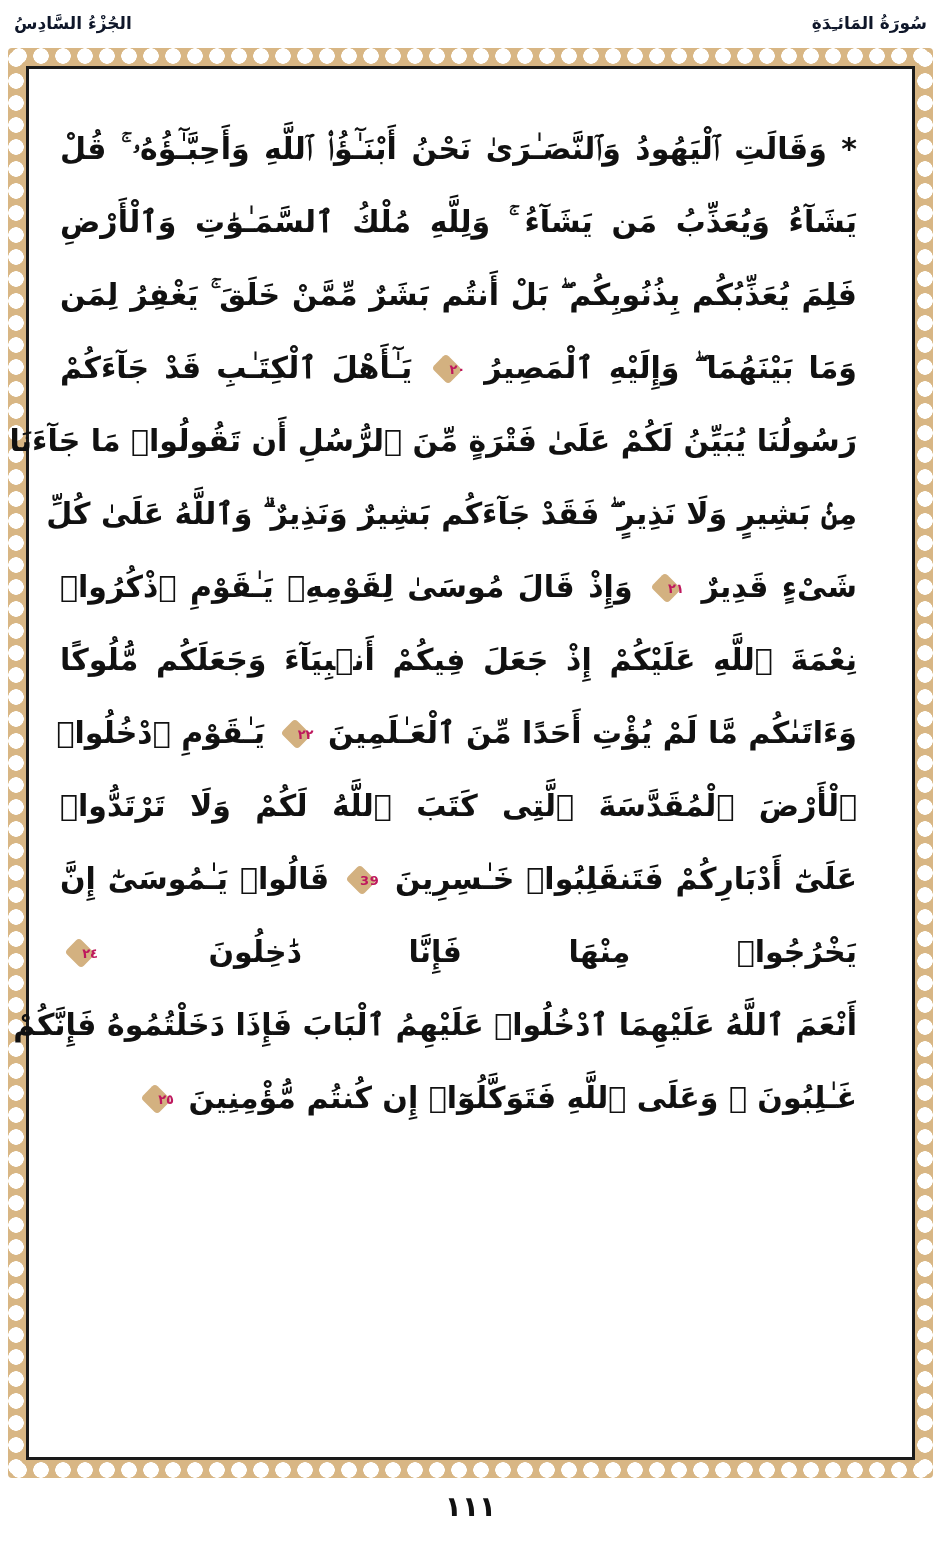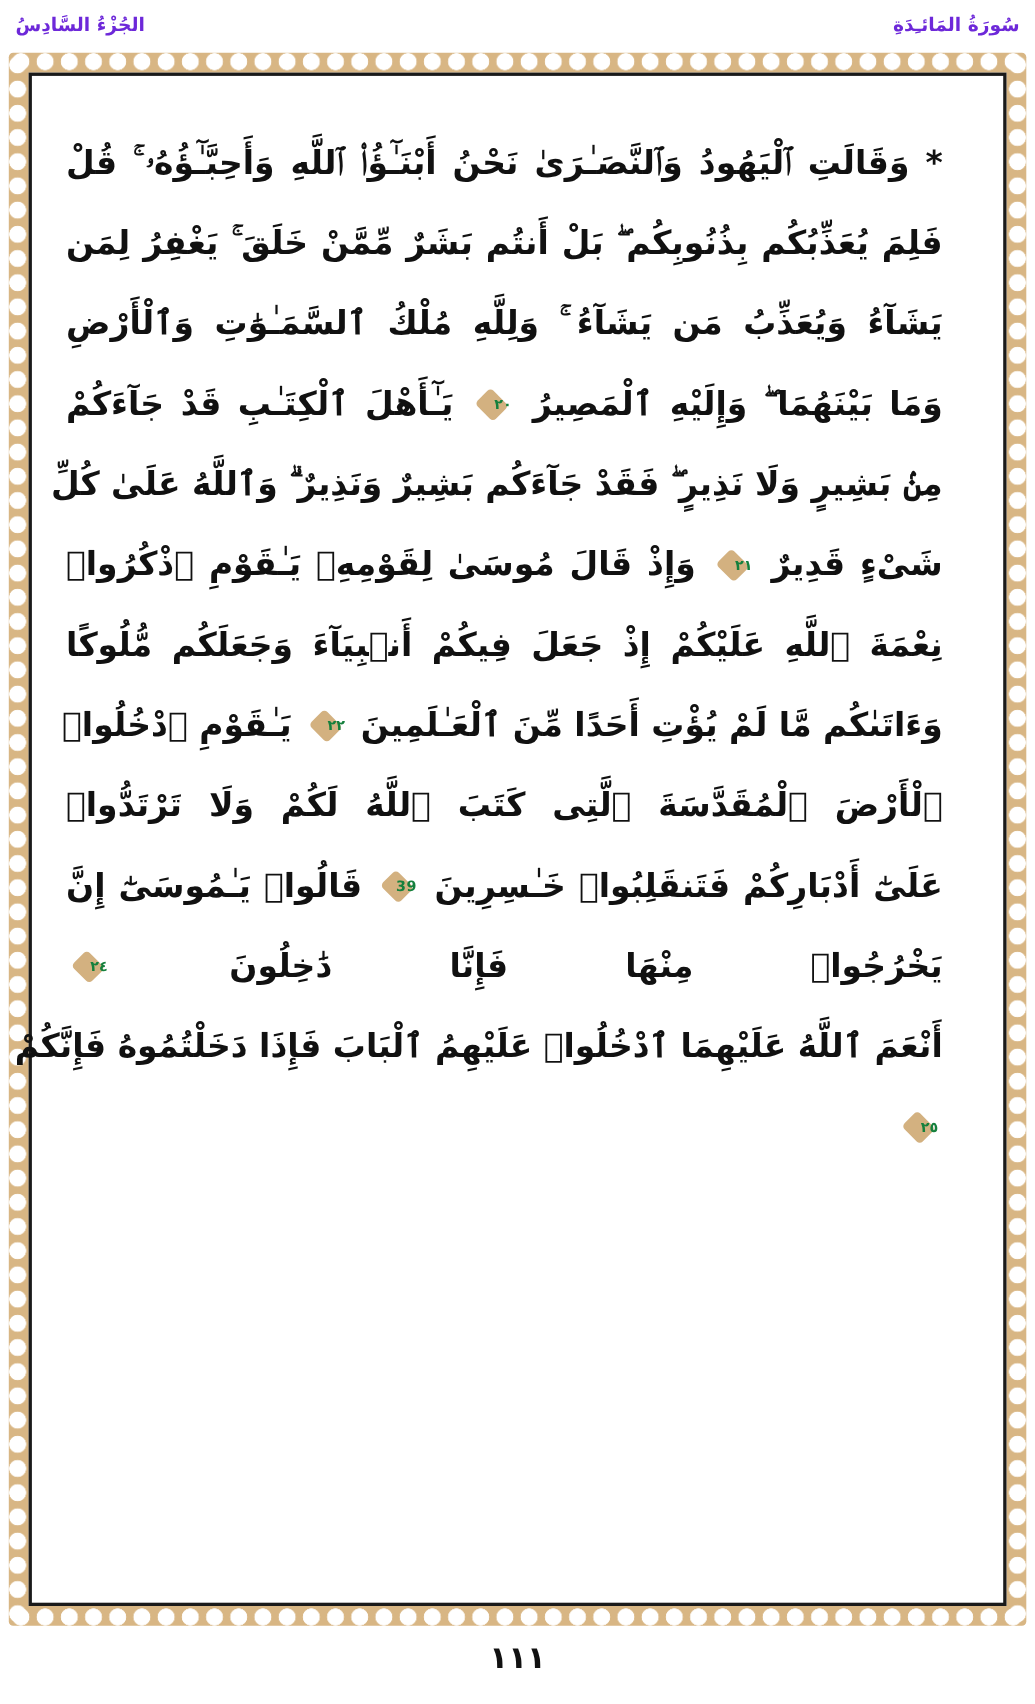--- a/index.html
+++ b/index.html
@@ -26,21 +26,21 @@
     align-items: center;
     justify-content: space-between;
     padding: 0 14px;
     box-sizing: border-box;
     direction: rtl;
   }
   .header-item {
     font-family: "DejaVu Sans", sans-serif;
     font-size: 17px;
     font-weight: bold;
-    color: #6d28d9;
+    color: #0f172a;
     letter-spacing: 0;
     white-space: nowrap;
   }
   .header-sura { direction: rtl; }
   .header-juz  { direction: rtl; }
 
   
   .frame-outer {
     position: absolute;
     top: 48px;
@@ -137,21 +137,21 @@
   }
   .ayah-mark .num {
     position: absolute;
     top: 0;
     left: 0;
     width: 34px;
     height: 30px;
     line-height: 30px;
     text-align: center;
     font-size: 13px;
-    color: #15803d;
+    color: #be185d;
     font-family: "DejaVu Sans", sans-serif;
     font-weight: bold;
   }
 
   
   .page-number {
     position: absolute;
     left: 0;
     bottom: 26px;
     width: 941px;
@@ -179,36 +179,39 @@
 </div>
 <div class="frame-inner"></div>
 
 <div class="quran-body">
 
   <div class="ayah-line">
     <span>* وَقَالَتِ ٱلْيَهُودُ وَٱلنَّصَـٰرَىٰ نَحْنُ أَبْنَـٰٓؤُا۟ ٱللَّهِ وَأَحِبَّـٰٓؤُهُۥ ۚ قُلْ</span>
   </div>
 
   <div class="ayah-line">
+    <span>يَشَآءُ وَيُعَذِّبُ مَن يَشَآءُ ۚ وَلِلَّهِ مُلْكُ ٱلسَّمَـٰوَٰتِ وَٱلْأَرْضِ</span>
+  </div>
+
+  <div class="ayah-line">
     <span>فَلِمَ يُعَذِّبُكُم بِذُنُوبِكُم ۖ بَلْ أَنتُم بَشَرٌ مِّمَّنْ خَلَقَ ۚ يَغْفِرُ لِمَن</span>
   </div>
 
   <div class="ayah-line">
-    <span>يَشَآءُ وَيُعَذِّبُ مَن يَشَآءُ ۚ وَلِلَّهِ مُلْكُ ٱلسَّمَـٰوَٰتِ وَٱلْأَرْضِ</span>
-  </div>
-
-  <div class="ayah-line">
     <span>وَمَا بَيْنَهُمَا ۖ وَإِلَيْهِ ٱلْمَصِيرُ</span>
     <span class="ayah-mark">
       <span class="rosette"></span>
       <span class="num">٢٠</span>
     </span>
     <span>يَـٰٓأَهْلَ ٱلْكِتَـٰبِ قَدْ جَآءَكُمْ</span>
   </div>
 
+  <div class="ayah-line">
+    <span>رَسُولُنَا يُبَيِّنُ لَكُمْ عَلَىٰ فَتْرَةٍ مِّنَ ٱلرُّسُلِ أَن تَقُولُوا۟ مَا جَآءَنَا</span>
+  </div>
 
   <div class="ayah-line">
     <span>مِنۢ بَشِيرٍ وَلَا نَذِيرٍ ۖ فَقَدْ جَآءَكُم بَشِيرٌ وَنَذِيرٌ ۗ وَٱللَّهُ عَلَىٰ كُلِّ</span>
   </div>
 
   <div class="ayah-line">
     <span>شَىْءٍ قَدِيرٌ</span>
     <span class="ayah-mark">
       <span class="rosette"></span>
       <span class="num">٢١</span>
@@ -249,20 +252,21 @@
       <span class="rosette"></span>
       <span class="num">٢٤</span>
     </span>
   </div>
 
   <div class="ayah-line">
     <span>أَنْعَمَ ٱللَّهُ عَلَيْهِمَا ٱدْخُلُوا۟ عَلَيْهِمُ ٱلْبَابَ فَإِذَا دَخَلْتُمُوهُ فَإِنَّكُمْ</span>
   </div>
 
   <div class="ayah-line last-line">
+    <span>غَـٰلِبُونَ ۚ وَعَلَى ٱللَّهِ فَتَوَكَّلُوٓا۟ إِن كُنتُم مُّؤْمِنِينَ</span>
     <span class="ayah-mark">
       <span class="rosette"></span>
       <span class="num">٢٥</span>
     </span>
   </div>
 
 </div>
 
 <div class="page-number">١١١</div>
 

